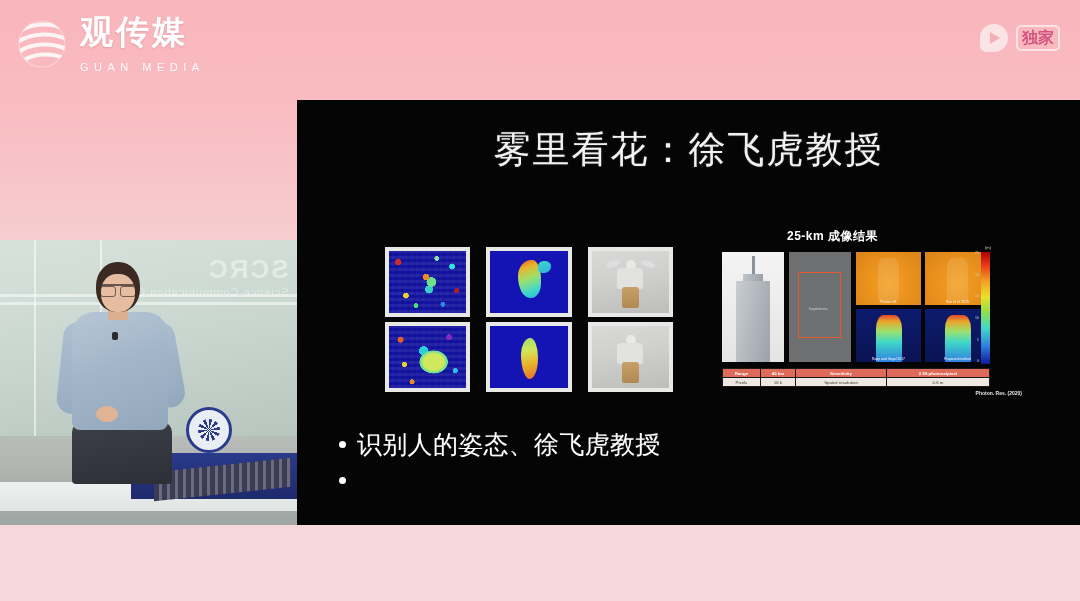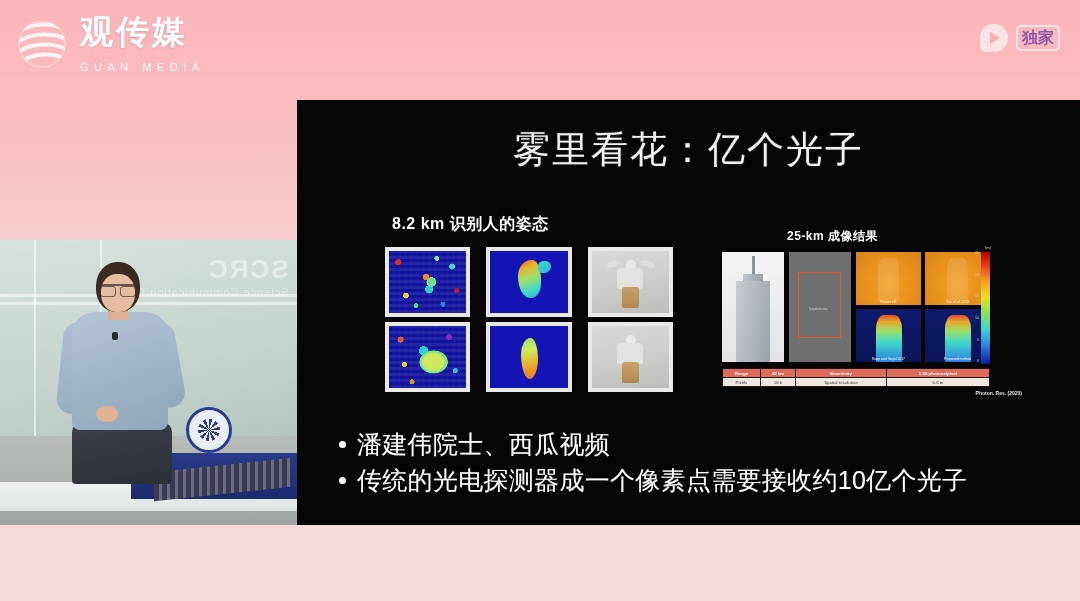--- a/index.html
+++ b/index.html
@@ -47,21 +47,21 @@
   .wm-play i{
     display:block;width:0;height:0;border-style:solid;
     border-width:6px 0 6px 10px;border-color:transparent transparent transparent #f3aab0;
     margin-left:2px;
   }
   .wm-name{
     font-size:25px;line-height:27px;color:#ffffff;font-weight:700;letter-spacing:1px;
     font-style:italic;
   }
   .wm-badge{
-    font-size:16px;line-height:18px;color:#4c1d95;font-weight:700;
+    font-size:16px;line-height:18px;color:#be185d;font-weight:700;
     border:2px solid #ffffff;border-radius:5px;padding:2px 4px;letter-spacing:0;
   }
 
   
   .slide{
     position:absolute;left:297px;top:100px;width:783px;height:428px;
     background:#050505;overflow:hidden;
   }
   .slide-title{
     position:absolute;left:0;right:0;top:28px;text-align:center;
@@ -407,23 +407,22 @@
 
   <div class="watermark">
     <div class="wm-play">
         <i></i>
       </div>
     <div class="wm-badge">独家</div>
   </div>
 
   <div class="slide">
 
-    <div class="slide-title">雾里看花：亿个光子</div>
-
-    <div class="fig-caption cap-left">8.2 km 识别人的姿态</div>
+    <div class="slide-title">雾里看花：徐飞虎教授</div>
+
 
     <div class="fig-left">
       <div class="fl-col">
         <div class="fl-cell">
           <div class="fl-img noisy"></div>
         </div>
         <div class="fl-cell">
           <div class="fl-img noisy2"></div>
         </div>
       </div>
@@ -520,25 +519,24 @@
         </tr>
       </tbody>
         </table>
 
       <div class="fr-credit">Photon. Res. (2020)</div>
     </div>
 
     <div class="bullets">
       <div class="bullet">
         <div class="dot"></div>
-        <div class="btxt">潘建伟院士、西瓜视频</div>
+        <div class="btxt">识别人的姿态、徐飞虎教授</div>
       </div>
       <div class="bullet">
         <div class="dot"></div>
-        <div class="btxt">传统的光电探测器成一个像素点需要接收约10亿个光子</div>
       </div>
     </div>
   </div>
 
   <div class="video">
     <div class="vid-wall"></div>
     <div class="vid-glassline" style="top:54px"></div>
     <div class="vid-glassline" style="top:62px"></div>
     <div class="vid-partition" style="left:34px"></div>
     <div class="vid-partition" style="left:100px"></div>

